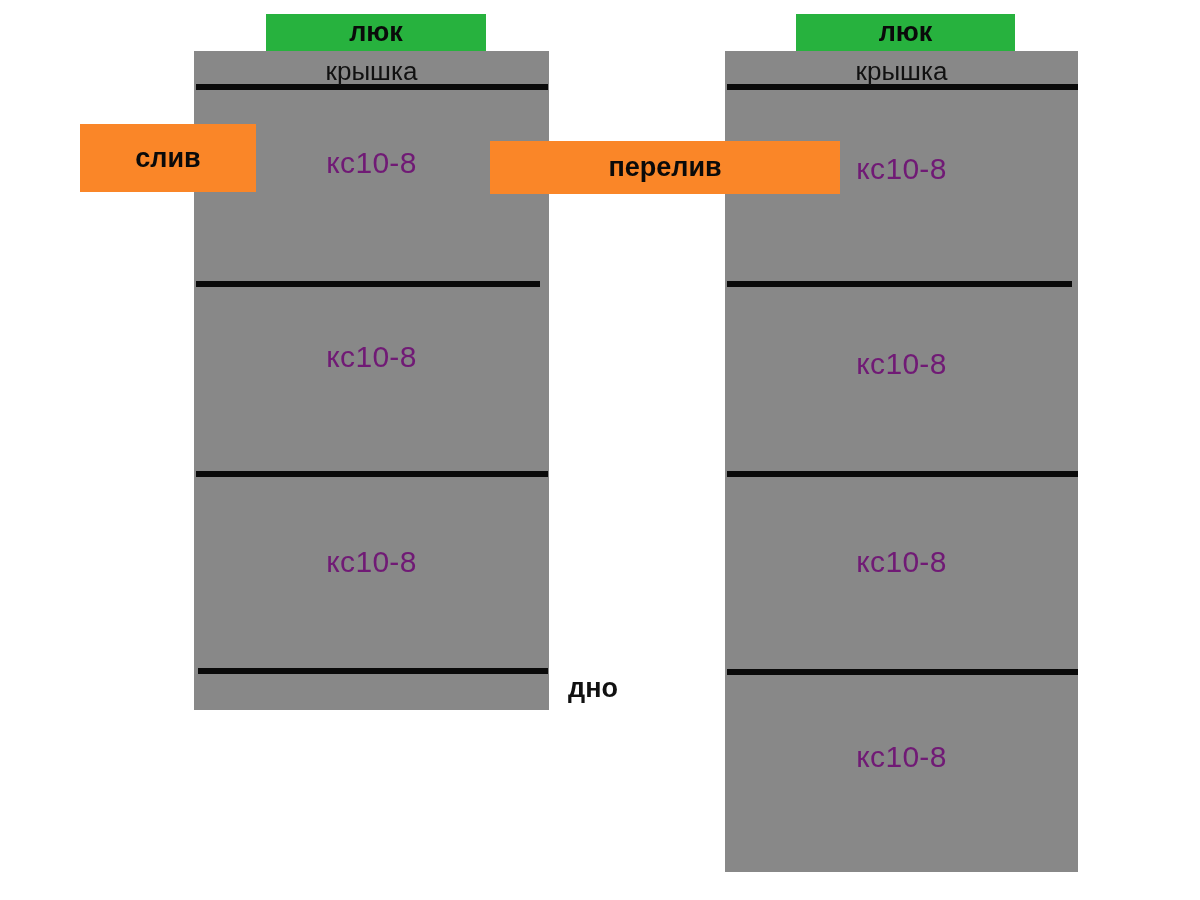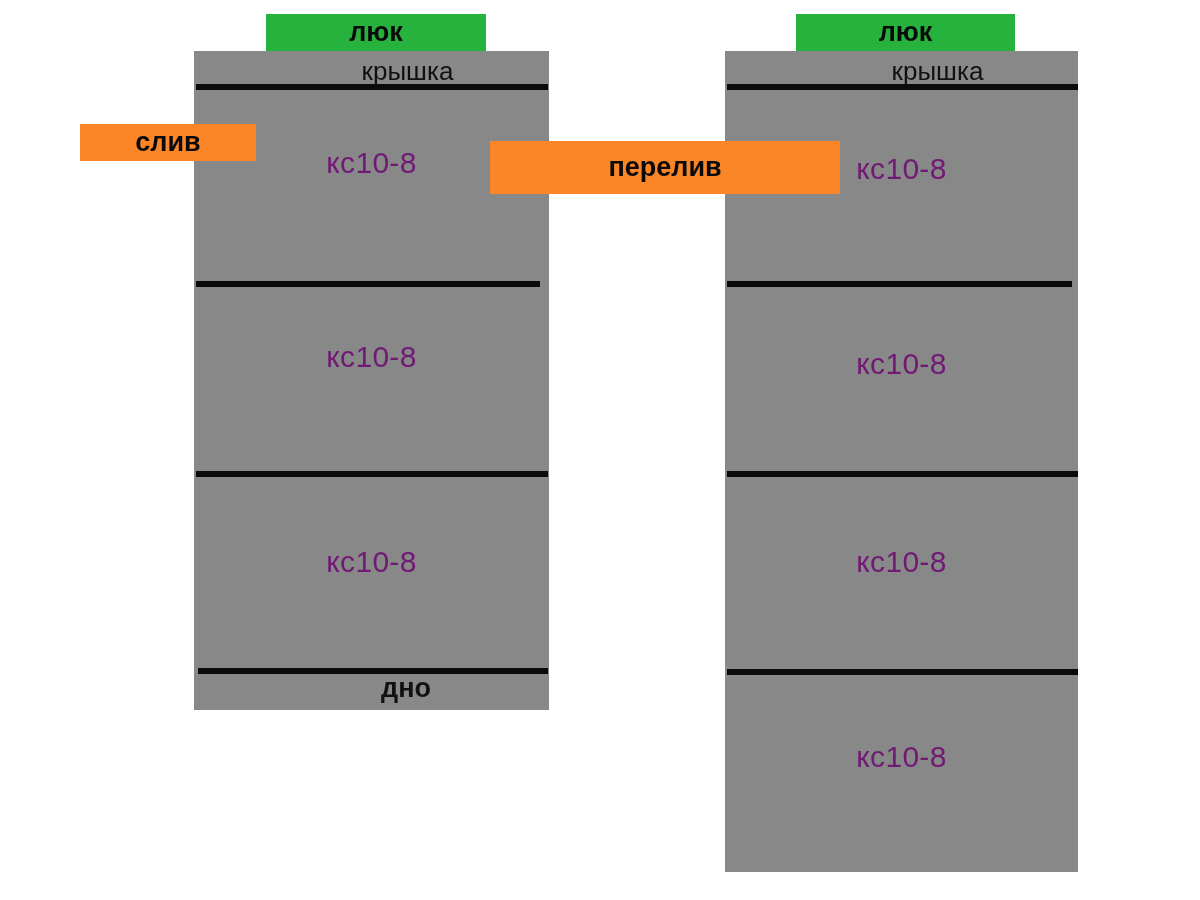--- a/index.html
+++ b/index.html
@@ -43,21 +43,20 @@
     white-space: nowrap;
     letter-spacing: 0.3px;
   }
   .cap-label {
     position: absolute;
     color: #111111;
     font-size: 26px;
     font-weight: 400;
     text-align: center;
     white-space: nowrap;
-    padding-left: 36px;
   }
   .bottom-label {
     position: absolute;
     color: #111111;
     font-size: 27px;
     font-weight: 700;
     text-align: center;
     white-space: nowrap;
   }
 
@@ -95,27 +94,27 @@
   <div class="divider" style="left:196px; top:281px; width:344px;"></div>
   <div class="divider" style="left:196px; top:471px; width:352px;"></div>
   <div class="divider" style="left:198px; top:668px; width:350px;"></div>
 
   <div class="cap-label" style="left:194px; top:56px; width:355px;">крышка</div>
 
   <div class="ring-label" style="left:194px; top:146px; width:355px;">кс10-8</div>
   <div class="ring-label" style="left:194px; top:340px; width:355px;">кс10-8</div>
   <div class="ring-label" style="left:194px; top:545px; width:355px;">кс10-8</div>
 
-  <div class="bottom-label" style="left:194px; top:673px; width:424px;">дно</div>
+  <div class="bottom-label" style="left:194px; top:673px; width:424px;text-align:right;">дно</div>
 
   <div class="callout green" style="left:266px; top:14px; width:220px; height:37px;">
     <span>люк</span>
   </div>
 
-  <div class="callout orange" style="left:80px; top:124px; width:176px; height:37px;">
+  <div class="callout orange" style="left:80px; top:124px; width:176px; height:68px;">
     <span>слив</span>
   </div>
 
   <div class="tank" style="left:725px; top:51px; width:353px; height:821px;"></div>
 
   <div class="divider" style="left:727px; top:84px; width:351px;"></div>
 
   <div class="divider" style="left:727px; top:281px; width:345px;"></div>
   <div class="divider" style="left:727px; top:471px; width:351px;"></div>
   <div class="divider" style="left:727px; top:669px; width:351px;"></div>

